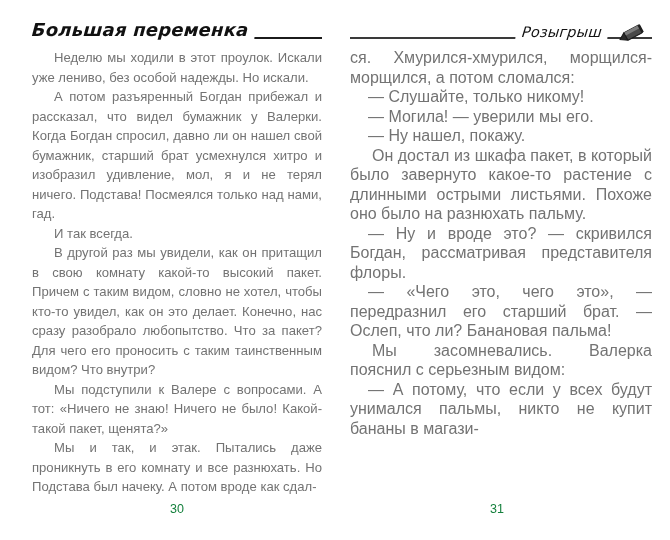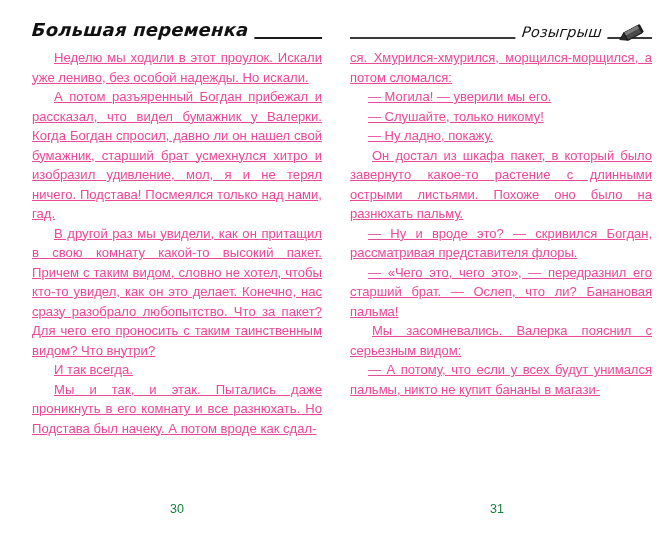--- a/index.html
+++ b/index.html
@@ -83,31 +83,30 @@
     height: 22px;
   }
 
   
   .body-text {
     font-family: "Liberation Sans", sans-serif;
     font-size: 13.1px;
     line-height: 19.5px;
     text-align: justify;
     text-justify: inter-word;
-    color: #ec4899;
+    color: #737373;
     hyphens: manual;
-    text-decoration: underline;
   }
   .body-text p {
     margin: 0;
     text-indent: 22px;
   }
   .body-text p.no-indent { text-indent: 0; }
   .body-text p.dialog    { text-indent: 18px; }
-  .page-right .body-text { font-size: 13.0px; }
+  .page-right .body-text { font-size: 16px; }
 
   
   .folio {
     position: absolute;
     bottom: 24px;
     left: 0;
     right: 0;
     text-align: center;
     font-family: "Liberation Sans", sans-serif;
     font-size: 12.5px;
@@ -124,22 +123,23 @@
   <div class="page page-left">
 
     <div class="runhead">
       <div class="runhead-rule"></div>
       <div class="runhead-title">Большая переменка</div>
     </div>
 
     <div class="body-text">
       <p>Неделю мы ходили в этот проулок. Искали уже лениво, без особой надежды. Но искали.</p>
       <p>А потом разъяренный Богдан прибежал и рассказал, что видел бумажник у Валерки. Когда Богдан спросил, давно ли он нашел свой бумажник, старший брат усмехнулся хитро и изобразил удивление, мол, я и не терял ничего. Подстава! Посмеялся только над нами, гад.</p>
+      <p>И так всегда.</p>
       <p>В другой раз мы увидели, как он притащил в свою комнату какой-то  высокий пакет. Причем с таким видом, словно не хотел, чтобы кто-то увидел, как он это делает. Конечно, нас сразу разобрало любопытство. Что за пакет? Для чего его проносить с таким таинственным видом? Что внутри?</p>
-      <p>И так всегда.</p>
+      <p>Мы подступили к Валере с вопросами. А тот: «Ничего не знаю! Ничего не было! Какой-такой пакет, щенята?»</p>
       <p>Мы и так, и этак. Пытались даже проникнуть в его комнату и все разнюхать. Но Подстава был начеку. А потом вроде как сдал-</p>
     </div>
 
     <div class="folio">30</div>
   </div>
 
   <div class="page page-right">
 
     <div class="runhead">
       <div class="runhead-rule"></div>
@@ -149,23 +149,23 @@
           <rect x="9" y="6.5" width="17" height="8.5" rx="1.3" fill="#4a4a4a" stroke="#1b1b1b" stroke-width="1.1"></rect>
           <rect x="9" y="6.5" width="17" height="3.4" fill="#7d7d7d"></rect>
           <path d="M9 6.5 L2.5 10.75 L9 15 Z" fill="#2b2b2b" stroke="#1b1b1b" stroke-width="1"></path>
           <rect x="24.5" y="6.5" width="2.6" height="8.5" fill="#1e1e1e"></rect>
         </g>
       </svg>
     </div>
 
     <div class="body-text">
       <p class="no-indent">ся. Хмурился-хмурился, морщился-морщился, а потом сломался:</p>
+      <p class="dialog">— Слушайте, только никому!</p>
       <p class="dialog">— Могила! — уверили мы его.</p>
-      <p class="dialog">— Слушайте, только никому!</p>
-      <p class="dialog">— Ну ладно, покажу.</p>
+      <p class="dialog">— Ну нашел, покажу.</p>
       <p>Он достал из шкафа пакет, в который было завернуто какое-то растение с длинными острыми листьями. Похоже оно было на разнюхать пальму.</p>
       <p class="dialog">— Ну и вроде это? — скривился Богдан, рассматривая представителя флоры.</p>
       <p class="dialog">— «Чего это, чего это», — передразнил его старший брат. — Ослеп, что ли? Банановая пальма!</p>
       <p>Мы засомневались. Валерка пояснил с серьезным видом:</p>
       <p class="dialog">— А потому, что если у всех будут унимался пальмы, никто не купит бананы в магази-</p>
     </div>
 
     <div class="folio">31</div>
   </div>
 

